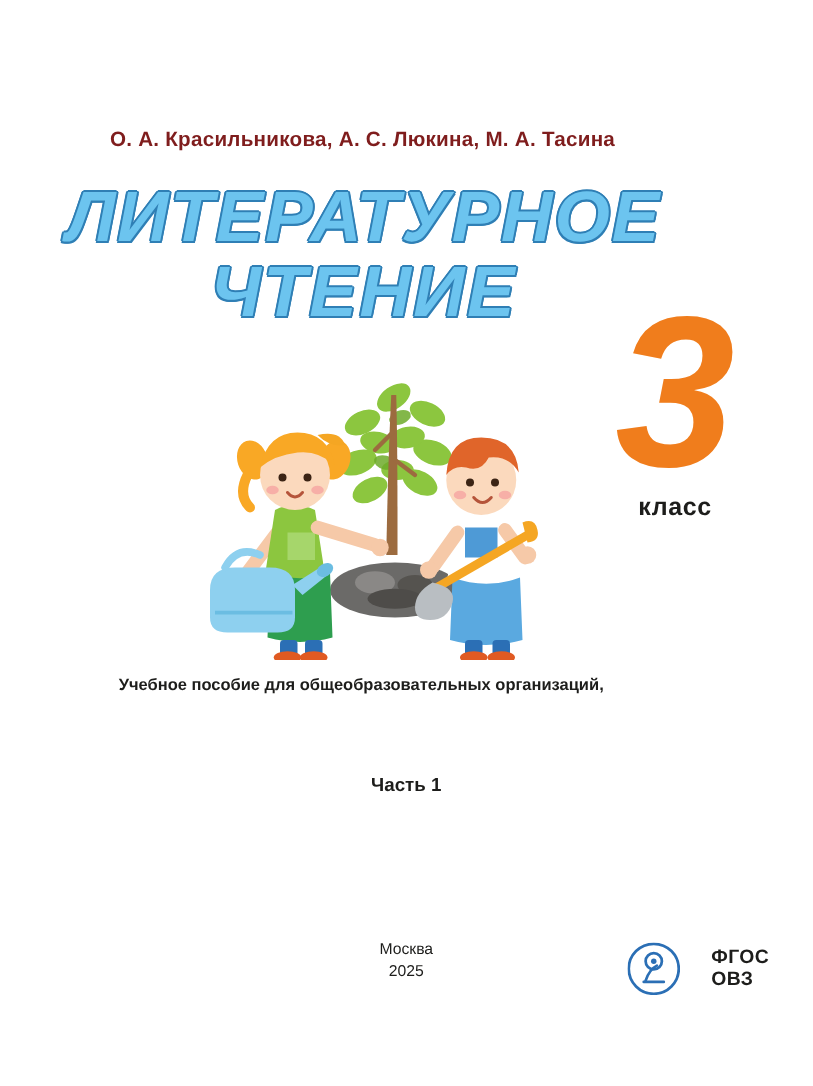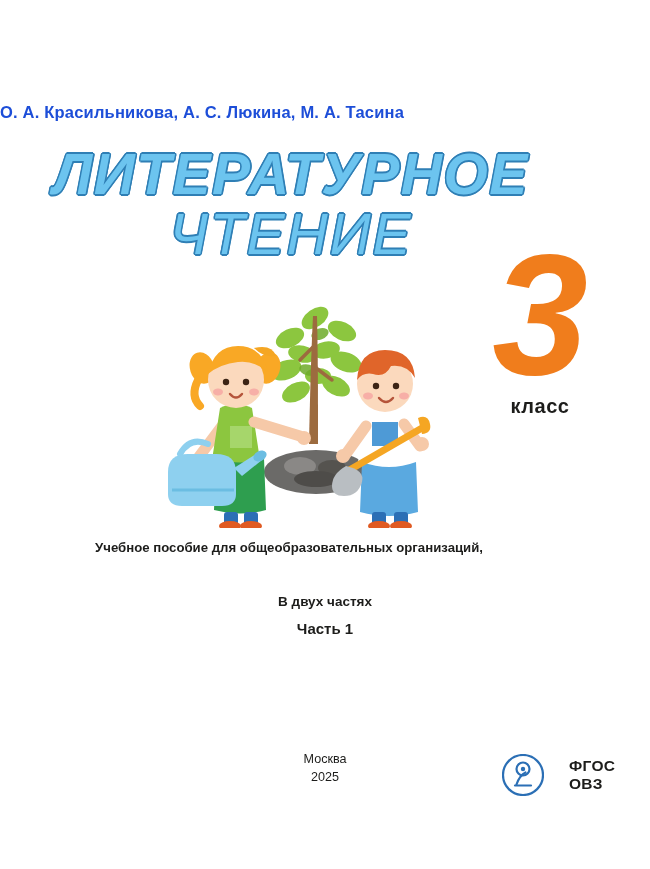--- a/index.html
+++ b/index.html
@@ -22,24 +22,25 @@
     height: 869px;
     box-sizing: border-box;
   }
 
   
   .authors {
     position: absolute;
     top: 103px;
     left: 0;
     width: 580px;
+    text-align: center;
     font-size: 16.5px;
     font-weight: bold;
     letter-spacing: 0.2px;
-    color: #1d4ed8;
+    color: #7f1d1d;
   }
 
   
   .title-block {
     position: absolute;
     top: 146px;
     left: 0;
     width: 582px;
     text-align: center;
   }
@@ -56,21 +57,21 @@
       1.6px 0 0 #2f7fb5,
       0 -1.6px 0 #2f7fb5,
       0 1.6px 0 #2f7fb5,
       -1.2px -1.2px 0 #2f7fb5,
       1.2px -1.2px 0 #2f7fb5,
       -1.2px 1.2px 0 #2f7fb5,
       1.2px 1.2px 0 #2f7fb5;
   }
   .title-line2 {
     font-size: 57px;
-    font-weight: normal;
+    font-weight: bold;
     font-style: italic;
     letter-spacing: 2px;
     color: #6cc4ef;
     line-height: 1.12;
     text-shadow:
       -1.6px 0 0 #2f7fb5,
       1.6px 0 0 #2f7fb5,
       0 -1.6px 0 #2f7fb5,
       0 1.6px 0 #2f7fb5,
       -1.2px -1.2px 0 #2f7fb5,
@@ -297,21 +298,20 @@
         <ellipse cx="254" cy="120" rx="5" ry="3.4" fill="#f6a0a0" opacity="0.75"></ellipse>
         <path d="M229 122 q7 8 14 0" stroke="#b5543a" stroke-width="2.4" fill="none" stroke-linecap="round"></path>
       </g>
     </svg>
   </div>
 
   <div class="subtitle">
     <div>Учебное пособие для общеобразовательных организаций,</div>
   </div>
 
-  <div class="parts">В двух частях</div>
   <div class="part-number">Часть 1</div>
 
   <div class="imprint">
     <div>Москва</div>
     <div>2025</div>
   </div>
 
   <div class="fgos">
     <span class="fgos-mark">
       <svg viewBox="0 0 42 42" width="42" height="42" xmlns="http://www.w3.org/2000/svg">

